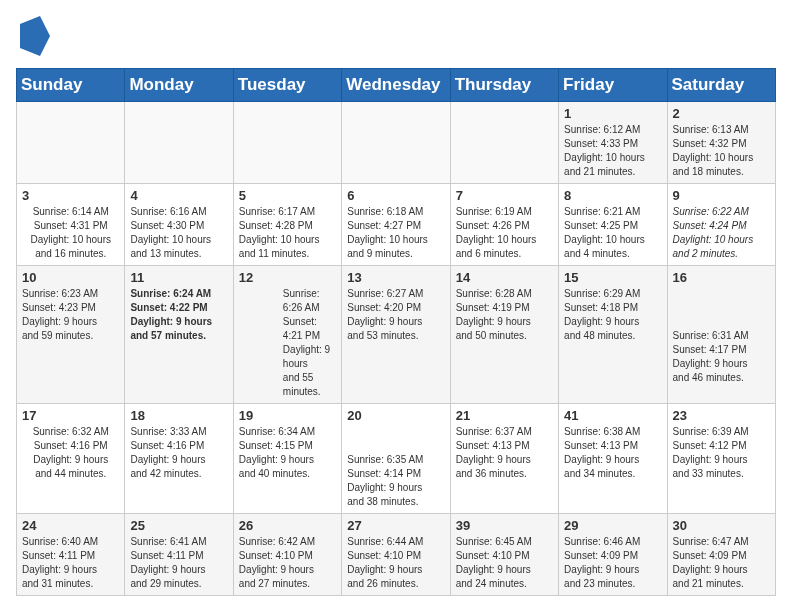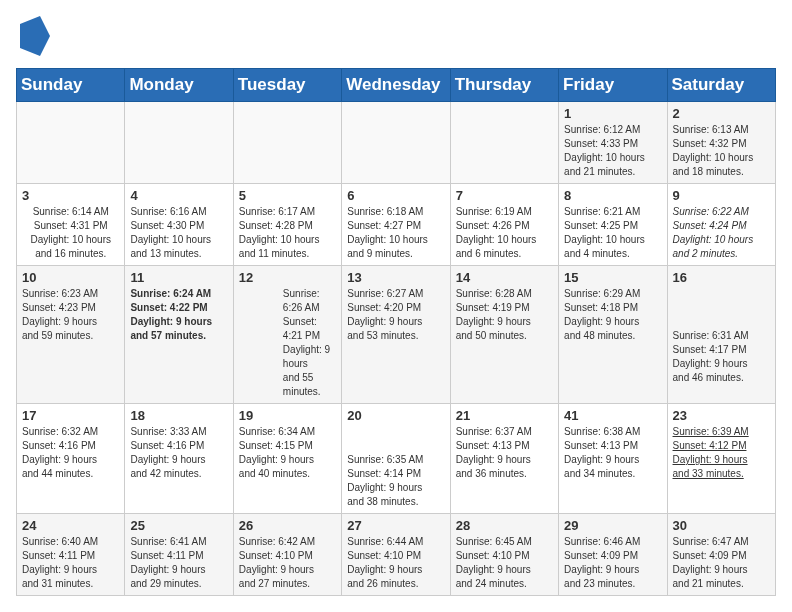--- a/index.html
+++ b/index.html
@@ -237,21 +237,21 @@
           <span class="day-number">16</span>
           <div class="day-info" style="white-space: pre-line; margin-top: 44px;">Sunrise: 6:31 AM
 Sunset: 4:17 PM
 Daylight: 9 hours
 and 46 minutes.</div>
         </td>
       </tr>
       <tr>
         <td>
           <span class="day-number">17</span>
-          <div class="day-info" style="white-space: pre-line;">Sunrise: 6:32 AM
+          <div class="day-info" style="white-space: pre-line; text-align: center;">Sunrise: 6:32 AM
 Sunset: 4:16 PM
 Daylight: 9 hours
 and 44 minutes.</div>
         </td>
         <td>
           <span class="day-number">18</span>
           <div class="day-info" style="white-space: pre-line;">Sunrise: 3:33 AM
 Sunset: 4:16 PM
 Daylight: 9 hours
 and 42 minutes.</div>
@@ -279,21 +279,21 @@
         </td>
         <td>
           <span class="day-number">41</span>
           <div class="day-info" style="white-space: pre-line;">Sunrise: 6:38 AM
 Sunset: 4:13 PM
 Daylight: 9 hours
 and 34 minutes.</div>
         </td>
         <td>
           <span class="day-number">23</span>
-          <div class="day-info" style="white-space: pre-line; text-decoration: underline;">Sunrise: 6:39 AM
+          <div class="day-info" style="white-space: pre-line;">Sunrise: 6:39 AM
 Sunset: 4:12 PM
 Daylight: 9 hours
 and 33 minutes.</div>
         </td>
       </tr>
       <tr>
         <td>
           <span class="day-number">24</span>
           <div class="day-info" style="white-space: pre-line;">Sunrise: 6:40 AM
 Sunset: 4:11 PM
@@ -315,21 +315,21 @@
 and 27 minutes.</div>
         </td>
         <td>
           <span class="day-number">27</span>
           <div class="day-info" style="white-space: pre-line;">Sunrise: 6:44 AM
 Sunset: 4:10 PM
 Daylight: 9 hours
 and 26 minutes.</div>
         </td>
         <td>
-          <span class="day-number">28</span>
+          <span class="day-number">39</span>
           <div class="day-info" style="white-space: pre-line;">Sunrise: 6:45 AM
 Sunset: 4:10 PM
 Daylight: 9 hours
 and 24 minutes.</div>
         </td>
         <td>
           <span class="day-number">29</span>
           <div class="day-info" style="white-space: pre-line;">Sunrise: 6:46 AM
 Sunset: 4:09 PM
 Daylight: 9 hours

